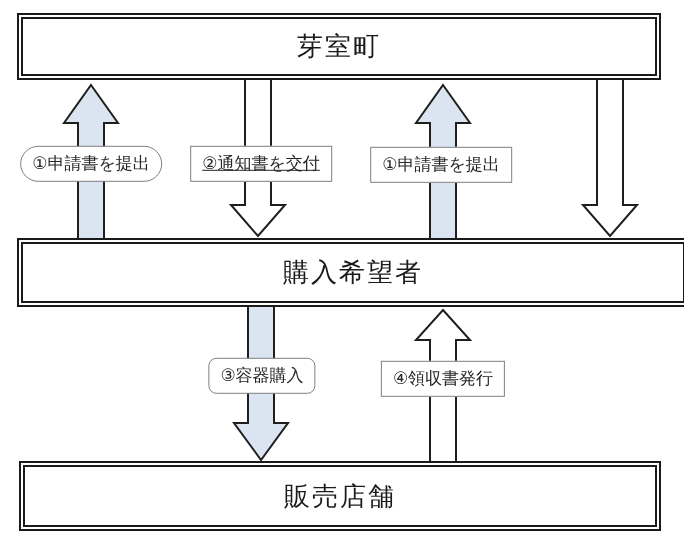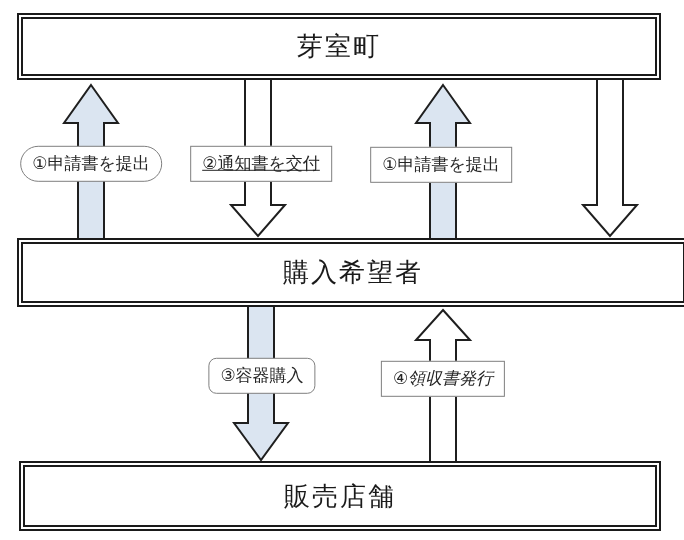--- a/index.html
+++ b/index.html
@@ -88,21 +88,21 @@
 
   <div class="flow-label" style="left:91px; top:164px;border-radius:18px;">①申請書を提出</div>
 
   <div class="flow-label" style="left:261px; top:164px;text-decoration:underline;">②通知書を交付</div>
 
   <div class="flow-label" style="left:441px; top:165px;">①申請書を提出</div>
 
 
   <div class="flow-label" style="left:262px; top:376px;border-radius:8px;">③容器購入</div>
 
-  <div class="flow-label" style="left:443px; top:379px;font-style:italic;">④領収書発行</div>
+  <div class="flow-label" style="left:443px; top:379px;">④領収書発行</div>
 
   <div class="node box-town">
     <div class="node-inner">
       <span class="node-label">芽室町</span>
     </div>
   </div>
 
   <div class="node box-purchaser">
     <div class="node-inner">
       <span class="node-label">購入希望者</span>

